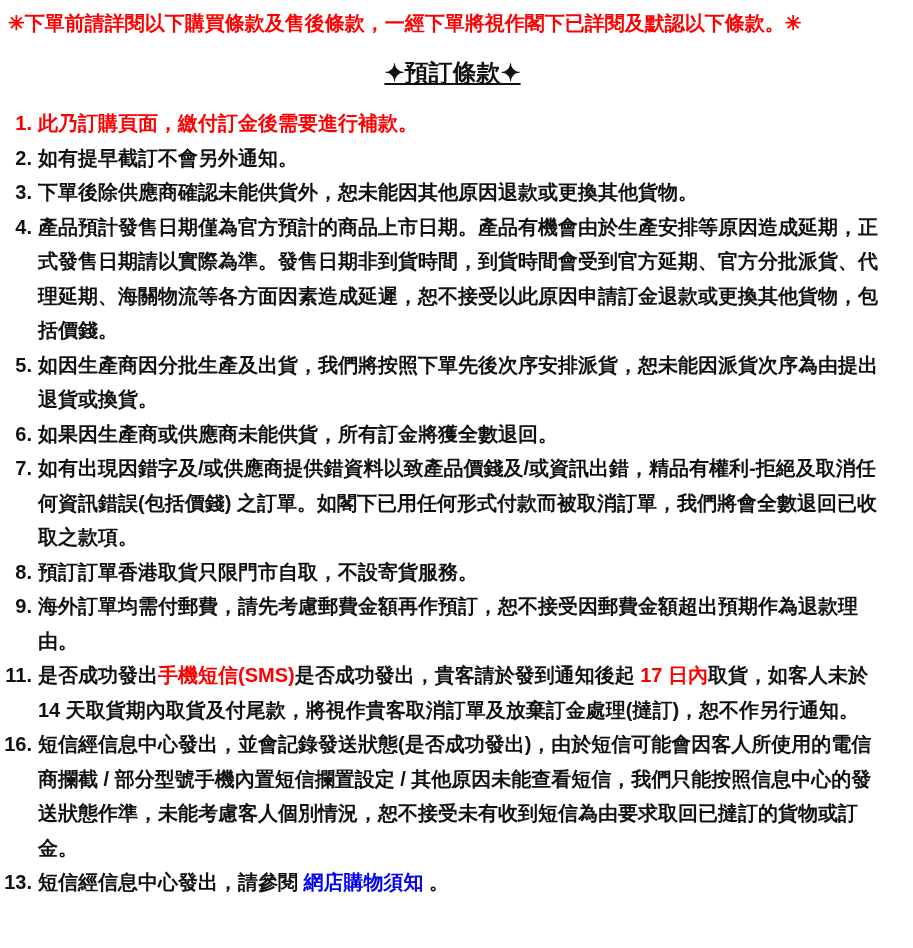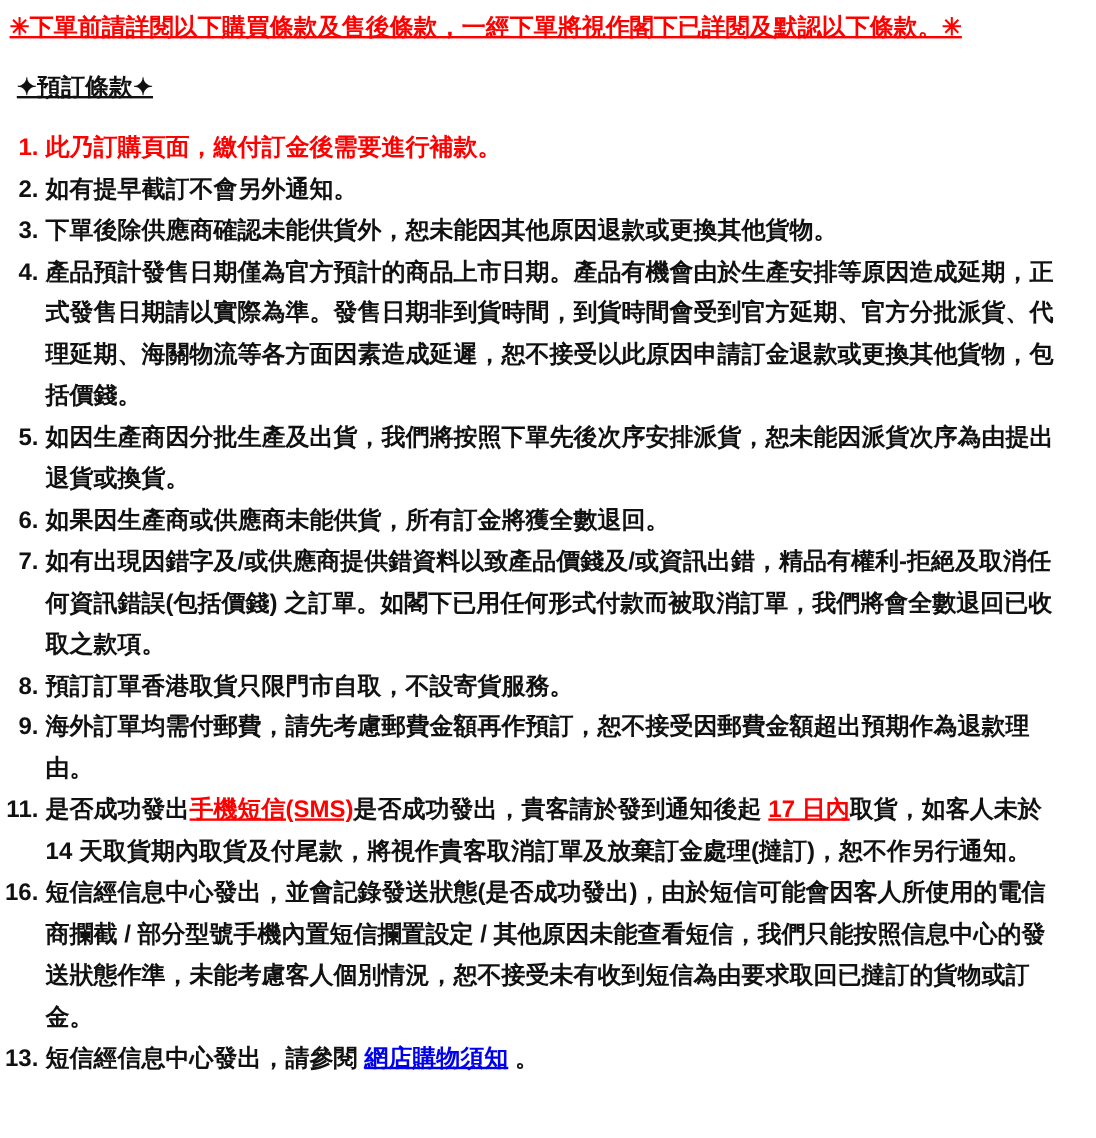--- a/index.html
+++ b/index.html
@@ -15,52 +15,50 @@
     font-weight: 700;
     color: var(--text-black, #111111);
   }
   .doc {
     padding: 6px 22px 0 2px;
     font-size: 20px;
     line-height: 34.5px;
   }
   .notice {
     color: var(--accent-red, #fe0000);
-    text-decoration: underline;
     margin: 0 0 15px 6px;
   }
   .section-title {
-    font-size: 20px;
+    font-size: 24px;
     margin: 0 0 16px 12px;
     text-decoration: underline;
+    text-align: center;
   }
   .terms { }
   .term-row {
     display: flex;
     align-items: flex-start;
   }
   .term-num {
     flex: 0 0 30px;
     text-align: right;
     white-space: nowrap;
   }
   .term-text {
     flex: 1 1 auto;
     margin-left: 6px;
   }
   .term-red, .term-red .term-num, .term-red .term-text {
     color: var(--accent-red, #fe0000);
   }
   .seg-red-underline {
     color: var(--accent-red, #fe0000);
-    text-decoration: underline;
   }
   .seg-link {
     color: var(--link-blue, #0000ee);
-    text-decoration: underline;
     cursor: pointer;
   }
 </style>
 </head>
 <body>
 
 <div class="doc">
   <div class="notice">✳下單前請詳閱以下購買條款及售後條款，一經下單將視作閣下已詳閱及默認以下條款。✳</div>
 
   <div class="section-title">✦預訂條款✦</div>

